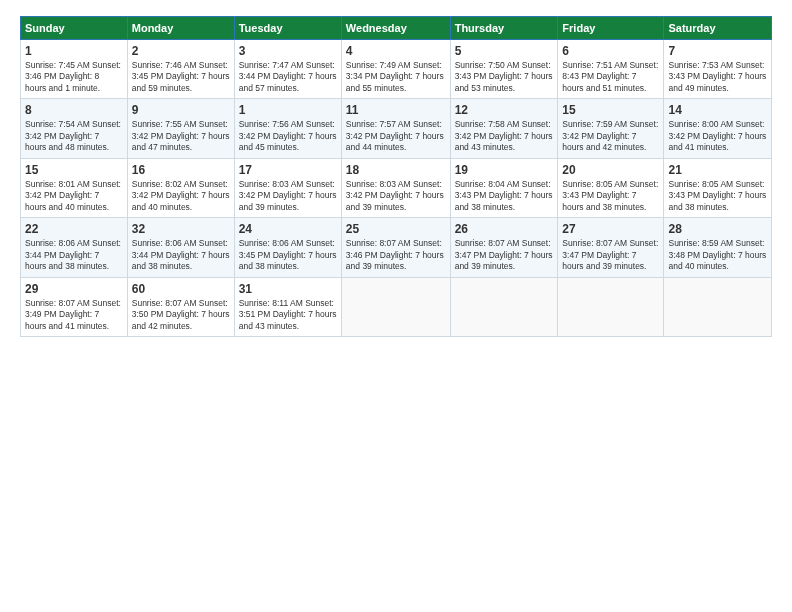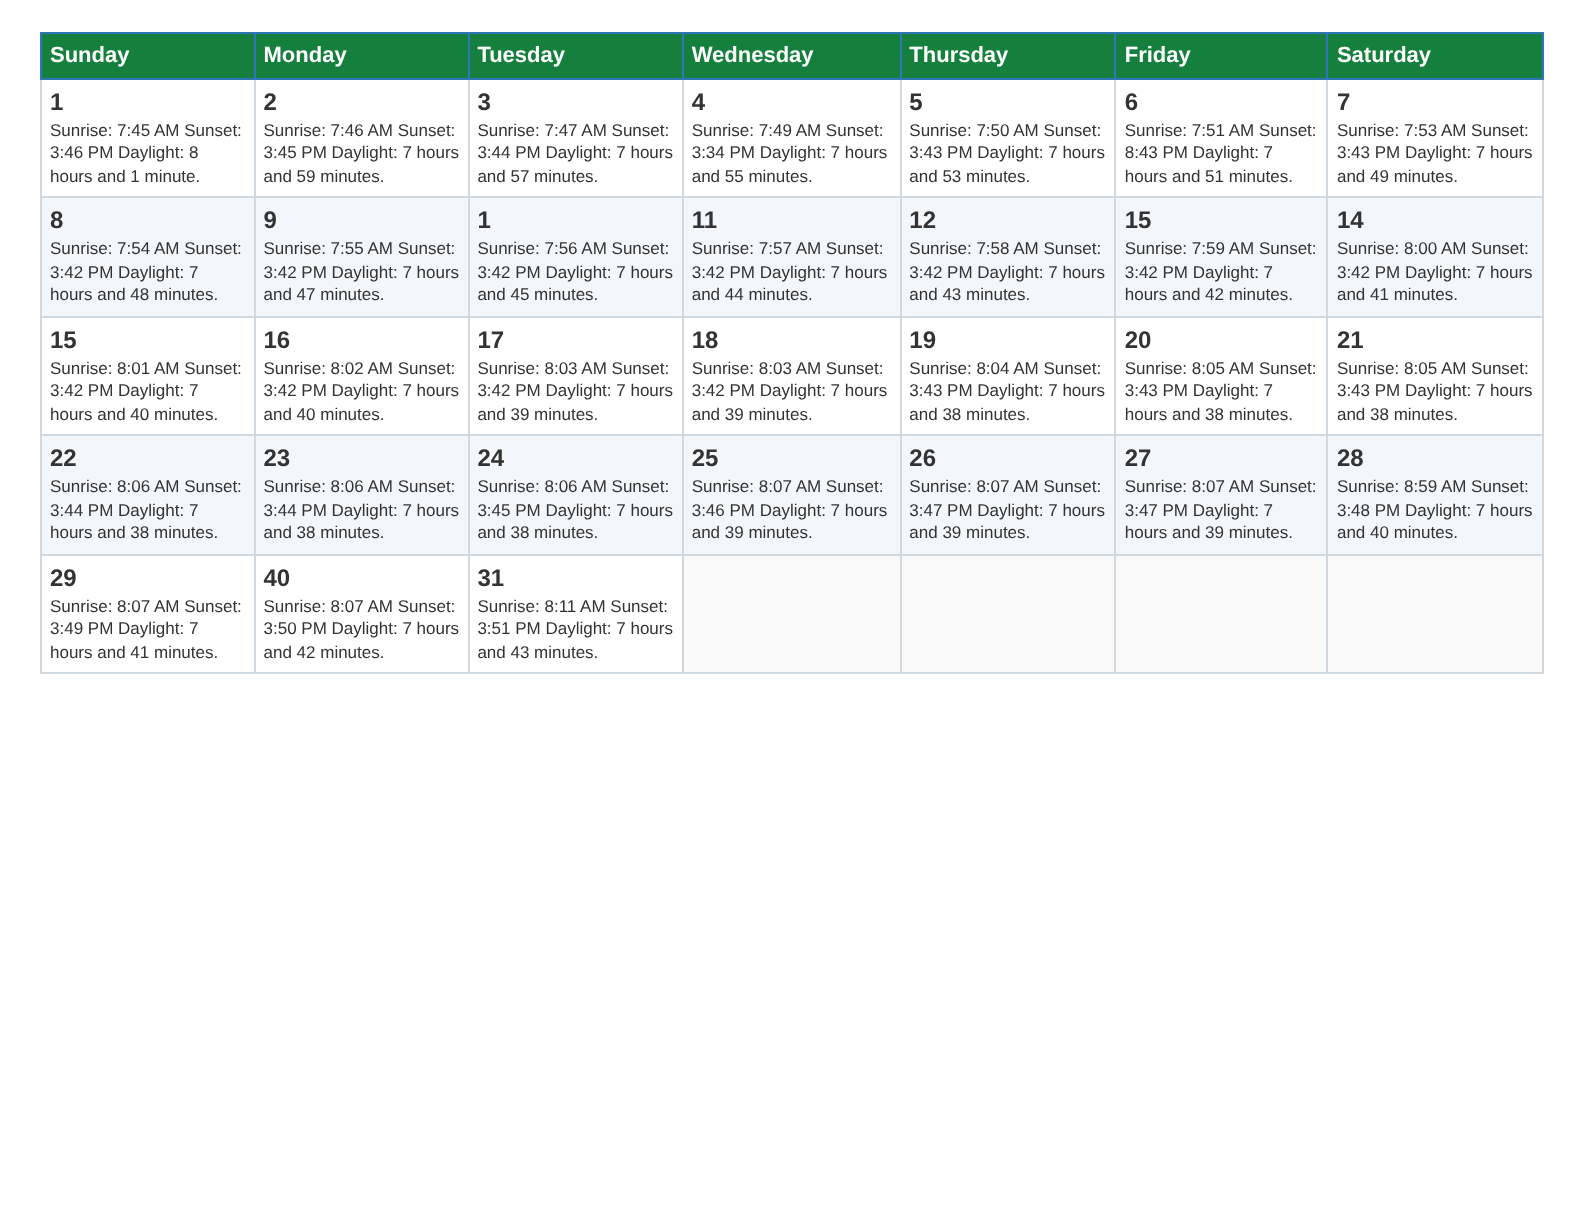--- a/index.html
+++ b/index.html
@@ -239,21 +239,21 @@
           </td>
         </tr>
         <tr>
           <td>
             <span class="day-num">22</span>
             <div class="day-info">Sunrise: 8:06 AM
 Sunset: 3:44 PM
 Daylight: 7 hours and 38 minutes.</div>
           </td>
           <td>
-            <span class="day-num">23</span>
+            <span class="day-num">32</span>
             <div class="day-info">Sunrise: 8:06 AM
 Sunset: 3:44 PM
 Daylight: 7 hours and 38 minutes.</div>
           </td>
           <td>
             <span class="day-num">24</span>
             <div class="day-info">Sunrise: 8:06 AM
 Sunset: 3:45 PM
 Daylight: 7 hours and 38 minutes.</div>
           </td>
@@ -283,21 +283,21 @@
           </td>
         </tr>
         <tr>
           <td>
             <span class="day-num">29</span>
             <div class="day-info">Sunrise: 8:07 AM
 Sunset: 3:49 PM
 Daylight: 7 hours and 41 minutes.</div>
           </td>
           <td>
-            <span class="day-num">40</span>
+            <span class="day-num">60</span>
             <div class="day-info">Sunrise: 8:07 AM
 Sunset: 3:50 PM
 Daylight: 7 hours and 42 minutes.</div>
           </td>
           <td>
             <span class="day-num">31</span>
             <div class="day-info">Sunrise: 8:11 AM
 Sunset: 3:51 PM
 Daylight: 7 hours and 43 minutes.</div>
           </td>

